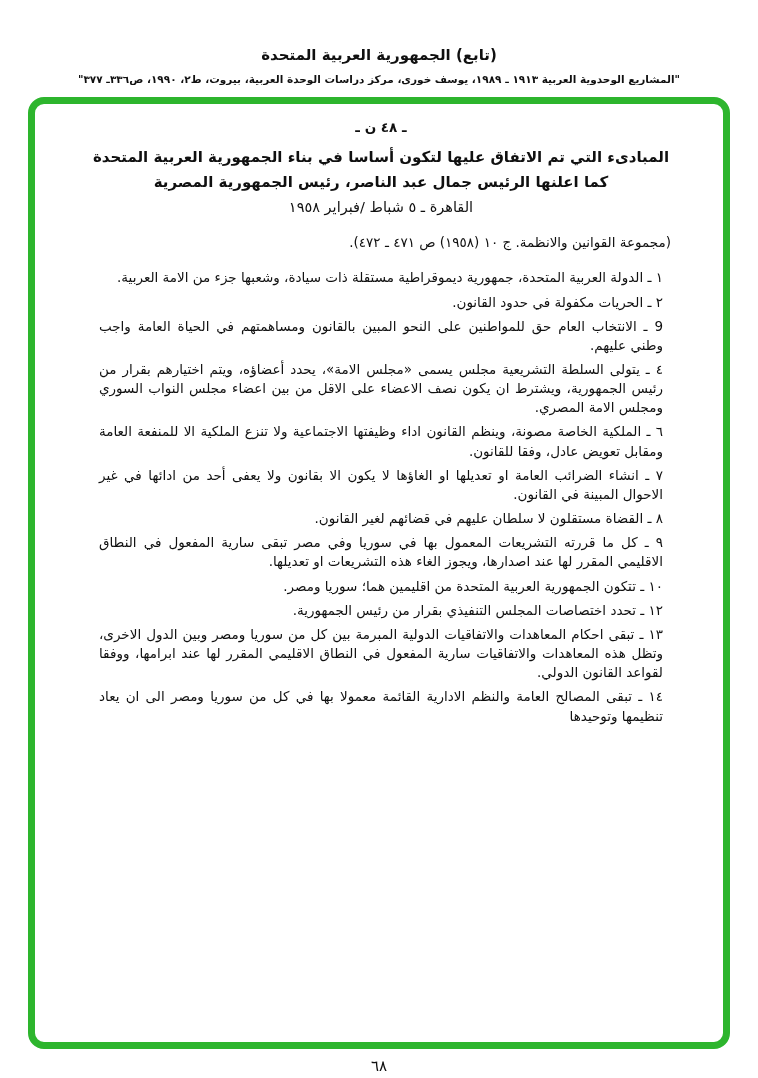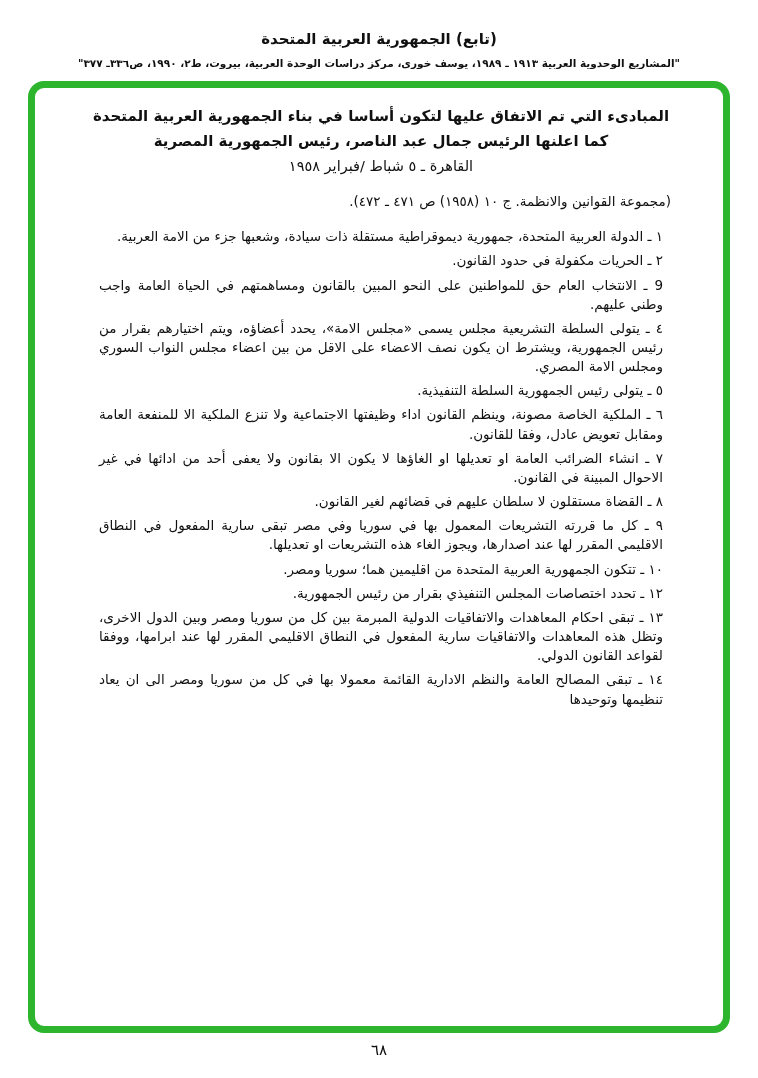--- a/index.html
+++ b/index.html
@@ -7,21 +7,21 @@
   html, body { margin: 0; padding: 0; }
   body {
     width: 758px;
     height: 1078px;
     background: #ffffff;
     font-family: "DejaVu Sans", sans-serif;
     direction: rtl;
     color: #101010;
     overflow: hidden;
   }
-  .page-header { text-align: center; padding-top: 30px; }
+  .page-header { text-align: center; padding-top: 46px; }
   .header-title { font-size: 15px; font-weight: bold; }
   .header-citation {
     font-size: 10.5px;
     font-weight: bold;
     margin-top: 9px;
     white-space: nowrap;
     overflow: hidden;
   }
   .green-box {
     margin: 12px 28px 0;
@@ -70,32 +70,32 @@
 <body>
 
 <div class="sheet">
 
   <header class="page-header">
     <div class="header-title">(تابع) الجمهورية العربية المتحدة</div>
     <div class="header-citation">"المشاريع الوحدوية العربية ١٩١٣ ـ ١٩٨٩، يوسف خوري، مركز دراسات الوحدة العربية، بيروت، ط٢، ١٩٩٠، ص٣٣٦ـ ٣٧٧"</div>
   </header>
 
   <main class="green-box">
+    <div class="doc-number">ـ ٤٨ ن ـ</div>
 
     <h1 class="doc-title">المبادىء التي تم الاتفاق عليها لتكون أساسا في بناء الجمهورية العربية المتحدة كما اعلنها الرئيس جمال عبد الناصر، رئيس الجمهورية المصرية</h1>
 
     <div class="doc-date">القاهرة ـ ٥ شباط /فبراير ١٩٥٨</div>
 
     <p class="doc-ref">(مجموعة القوانين والانظمة. ج ١٠ (١٩٥٨) ص ٤٧١ ـ ٤٧٢).</p>
 
     <p class="item">١ ـ الدولة العربية المتحدة، جمهورية ديموقراطية مستقلة ذات سيادة، وشعبها جزء من الامة العربية.</p>
     <p class="item">٢ ـ الحريات مكفولة في حدود القانون.</p>
     <p class="item">9 ـ الانتخاب العام حق للمواطنين على النحو المبين بالقانون ومساهمتهم في الحياة العامة واجب وطني عليهم.</p>
     <p class="item">٤ ـ يتولى السلطة التشريعية مجلس يسمى «مجلس الامة»، يحدد أعضاؤه، ويتم اختيارهم بقرار من رئيس الجمهورية، ويشترط ان يكون نصف الاعضاء على الاقل من بين اعضاء مجلس النواب السوري ومجلس الامة المصري.</p>
-    <p class="item">٥ ـ يتولى رئيس الجمهورية السلطة التنفيذية.</p>
     <p class="item">٦ ـ الملكية الخاصة مصونة، وينظم القانون اداء وظيفتها الاجتماعية ولا تنزع الملكية الا للمنفعة العامة ومقابل تعويض عادل، وفقا للقانون.</p>
     <p class="item">٧ ـ انشاء الضرائب العامة او تعديلها او الغاؤها لا يكون الا بقانون ولا يعفى أحد من ادائها في غير الاحوال المبينة في القانون.</p>
     <p class="item">٨ ـ القضاة مستقلون لا سلطان عليهم في قضائهم لغير القانون.</p>
     <p class="item">٩ ـ كل ما قررته التشريعات المعمول بها في سوريا وفي مصر تبقى سارية المفعول في النطاق الاقليمي المقرر لها عند اصدارها، ويجوز الغاء هذه التشريعات او تعديلها.</p>
     <p class="item">١٠ ـ تتكون الجمهورية العربية المتحدة من اقليمين هما؛ سوريا ومصر.</p>
     <p class="item">١٢ ـ تحدد اختصاصات المجلس التنفيذي بقرار من رئيس الجمهورية.</p>
     <p class="item">١٣ ـ تبقى احكام المعاهدات والاتفاقيات الدولية المبرمة بين كل من سوريا ومصر وبين الدول الاخرى، وتظل هذه المعاهدات والاتفاقيات سارية المفعول في النطاق الاقليمي المقرر لها عند ابرامها، ووفقا لقواعد القانون الدولي.</p>
     <p class="item">١٤ ـ تبقى المصالح العامة والنظم الادارية القائمة معمولا بها في كل من سوريا ومصر الى ان يعاد تنظيمها وتوحيدها</p>
   </main>
 

